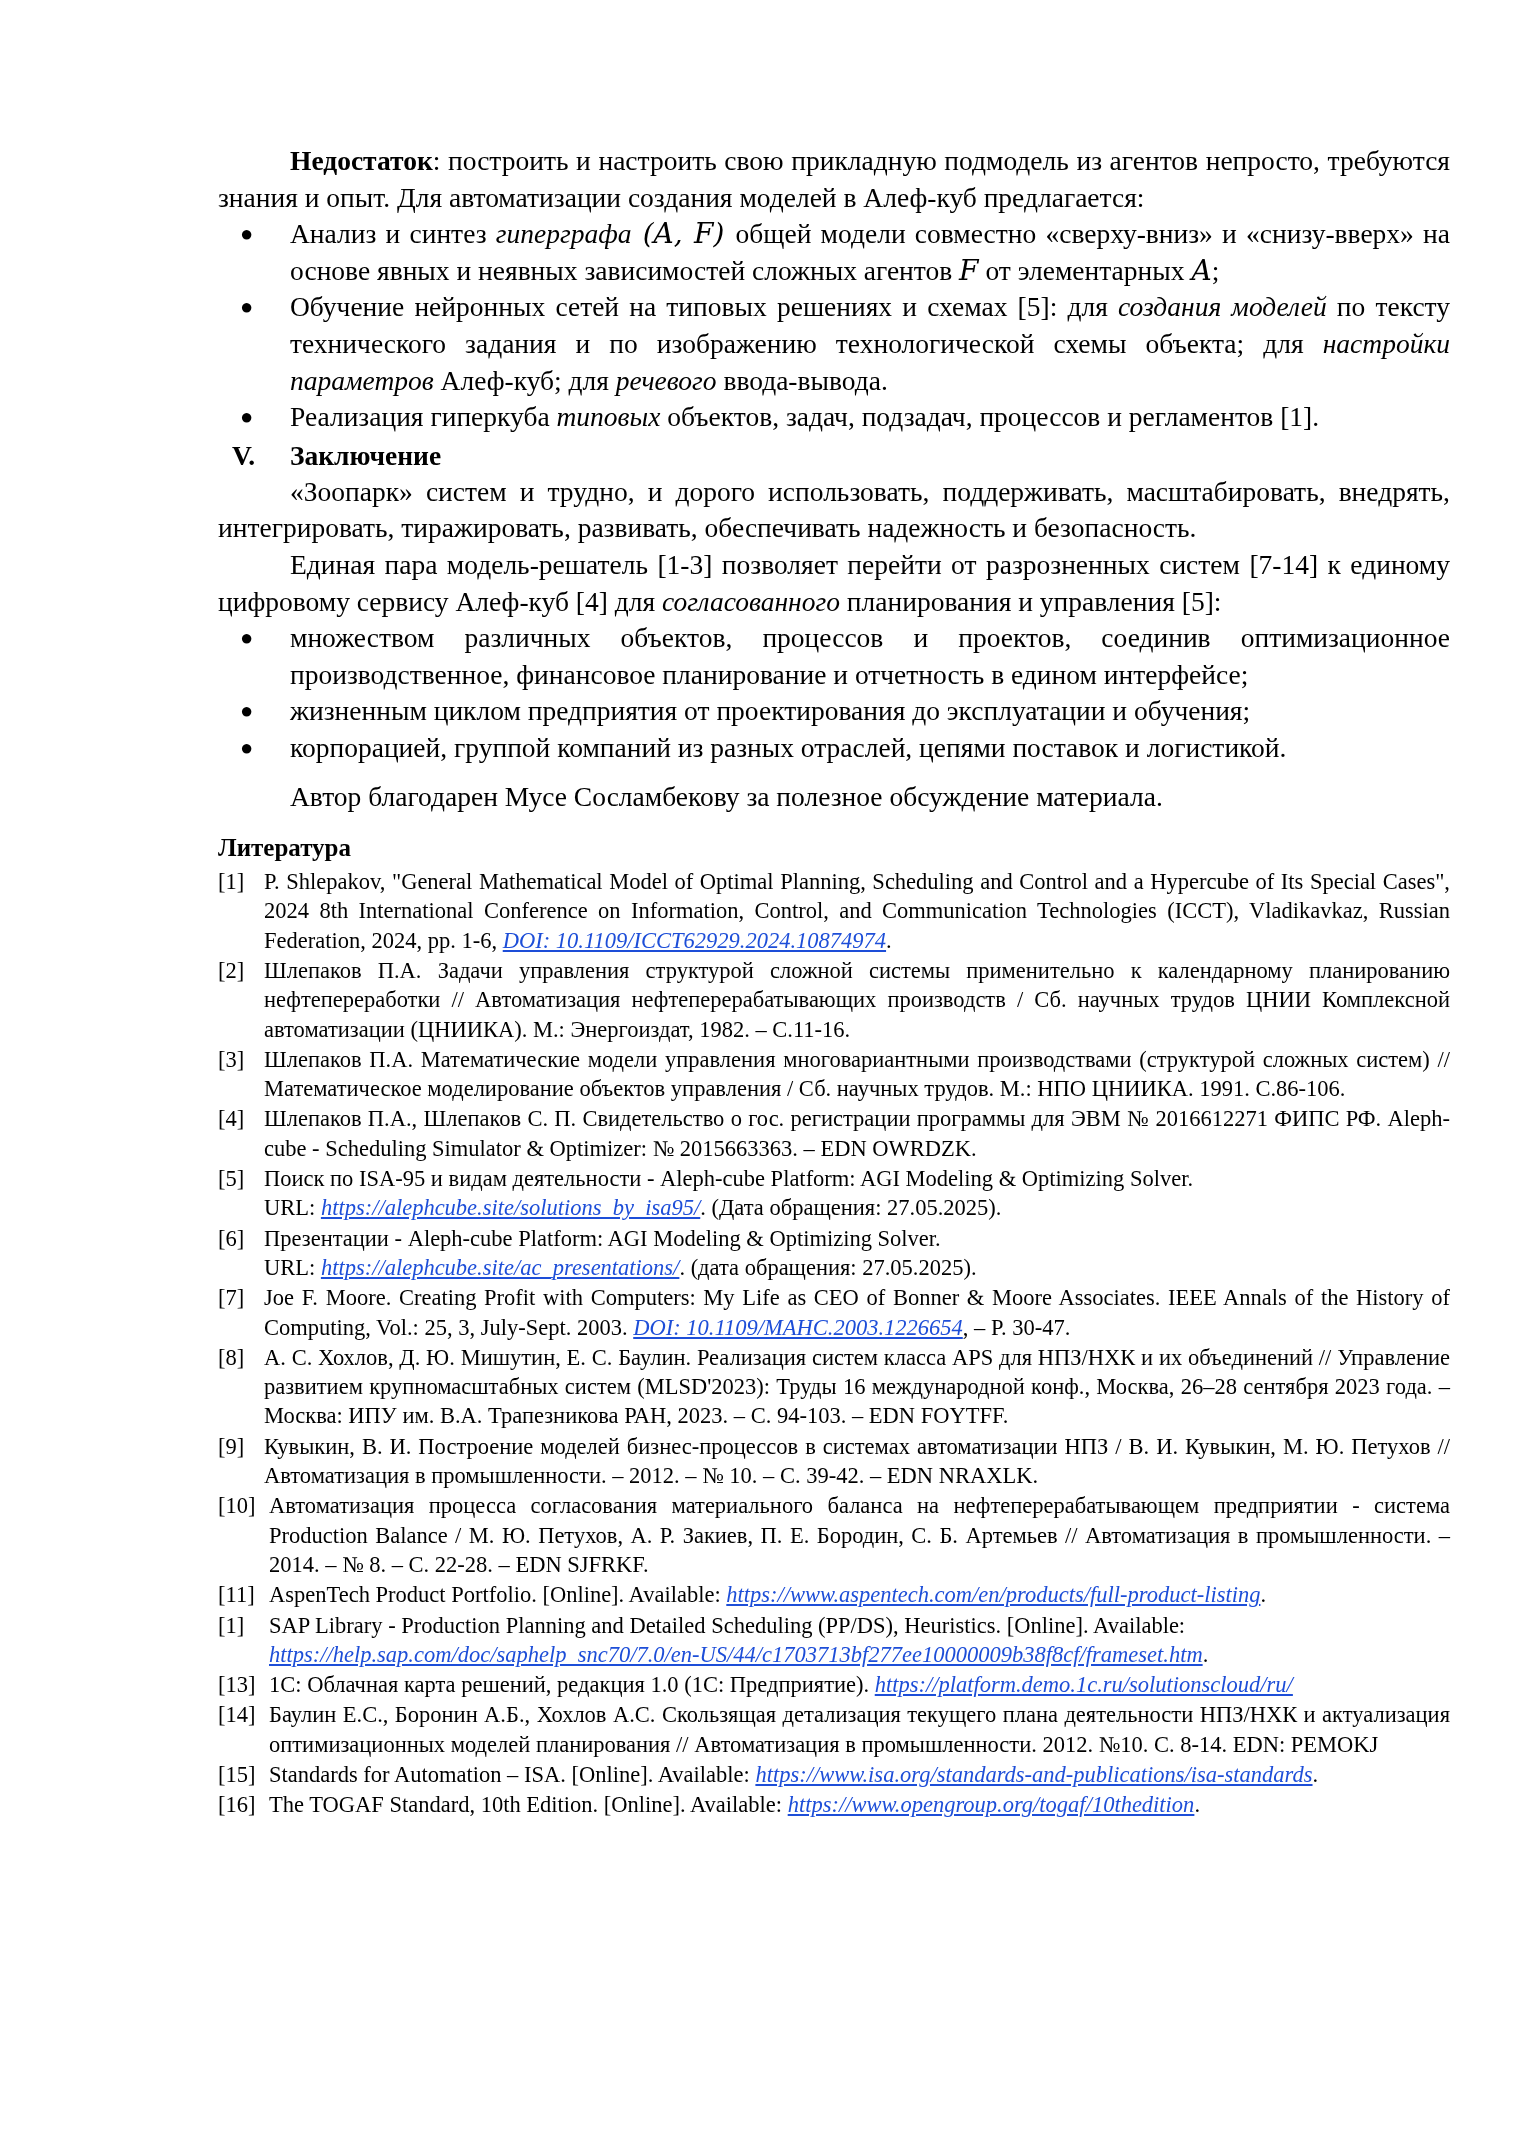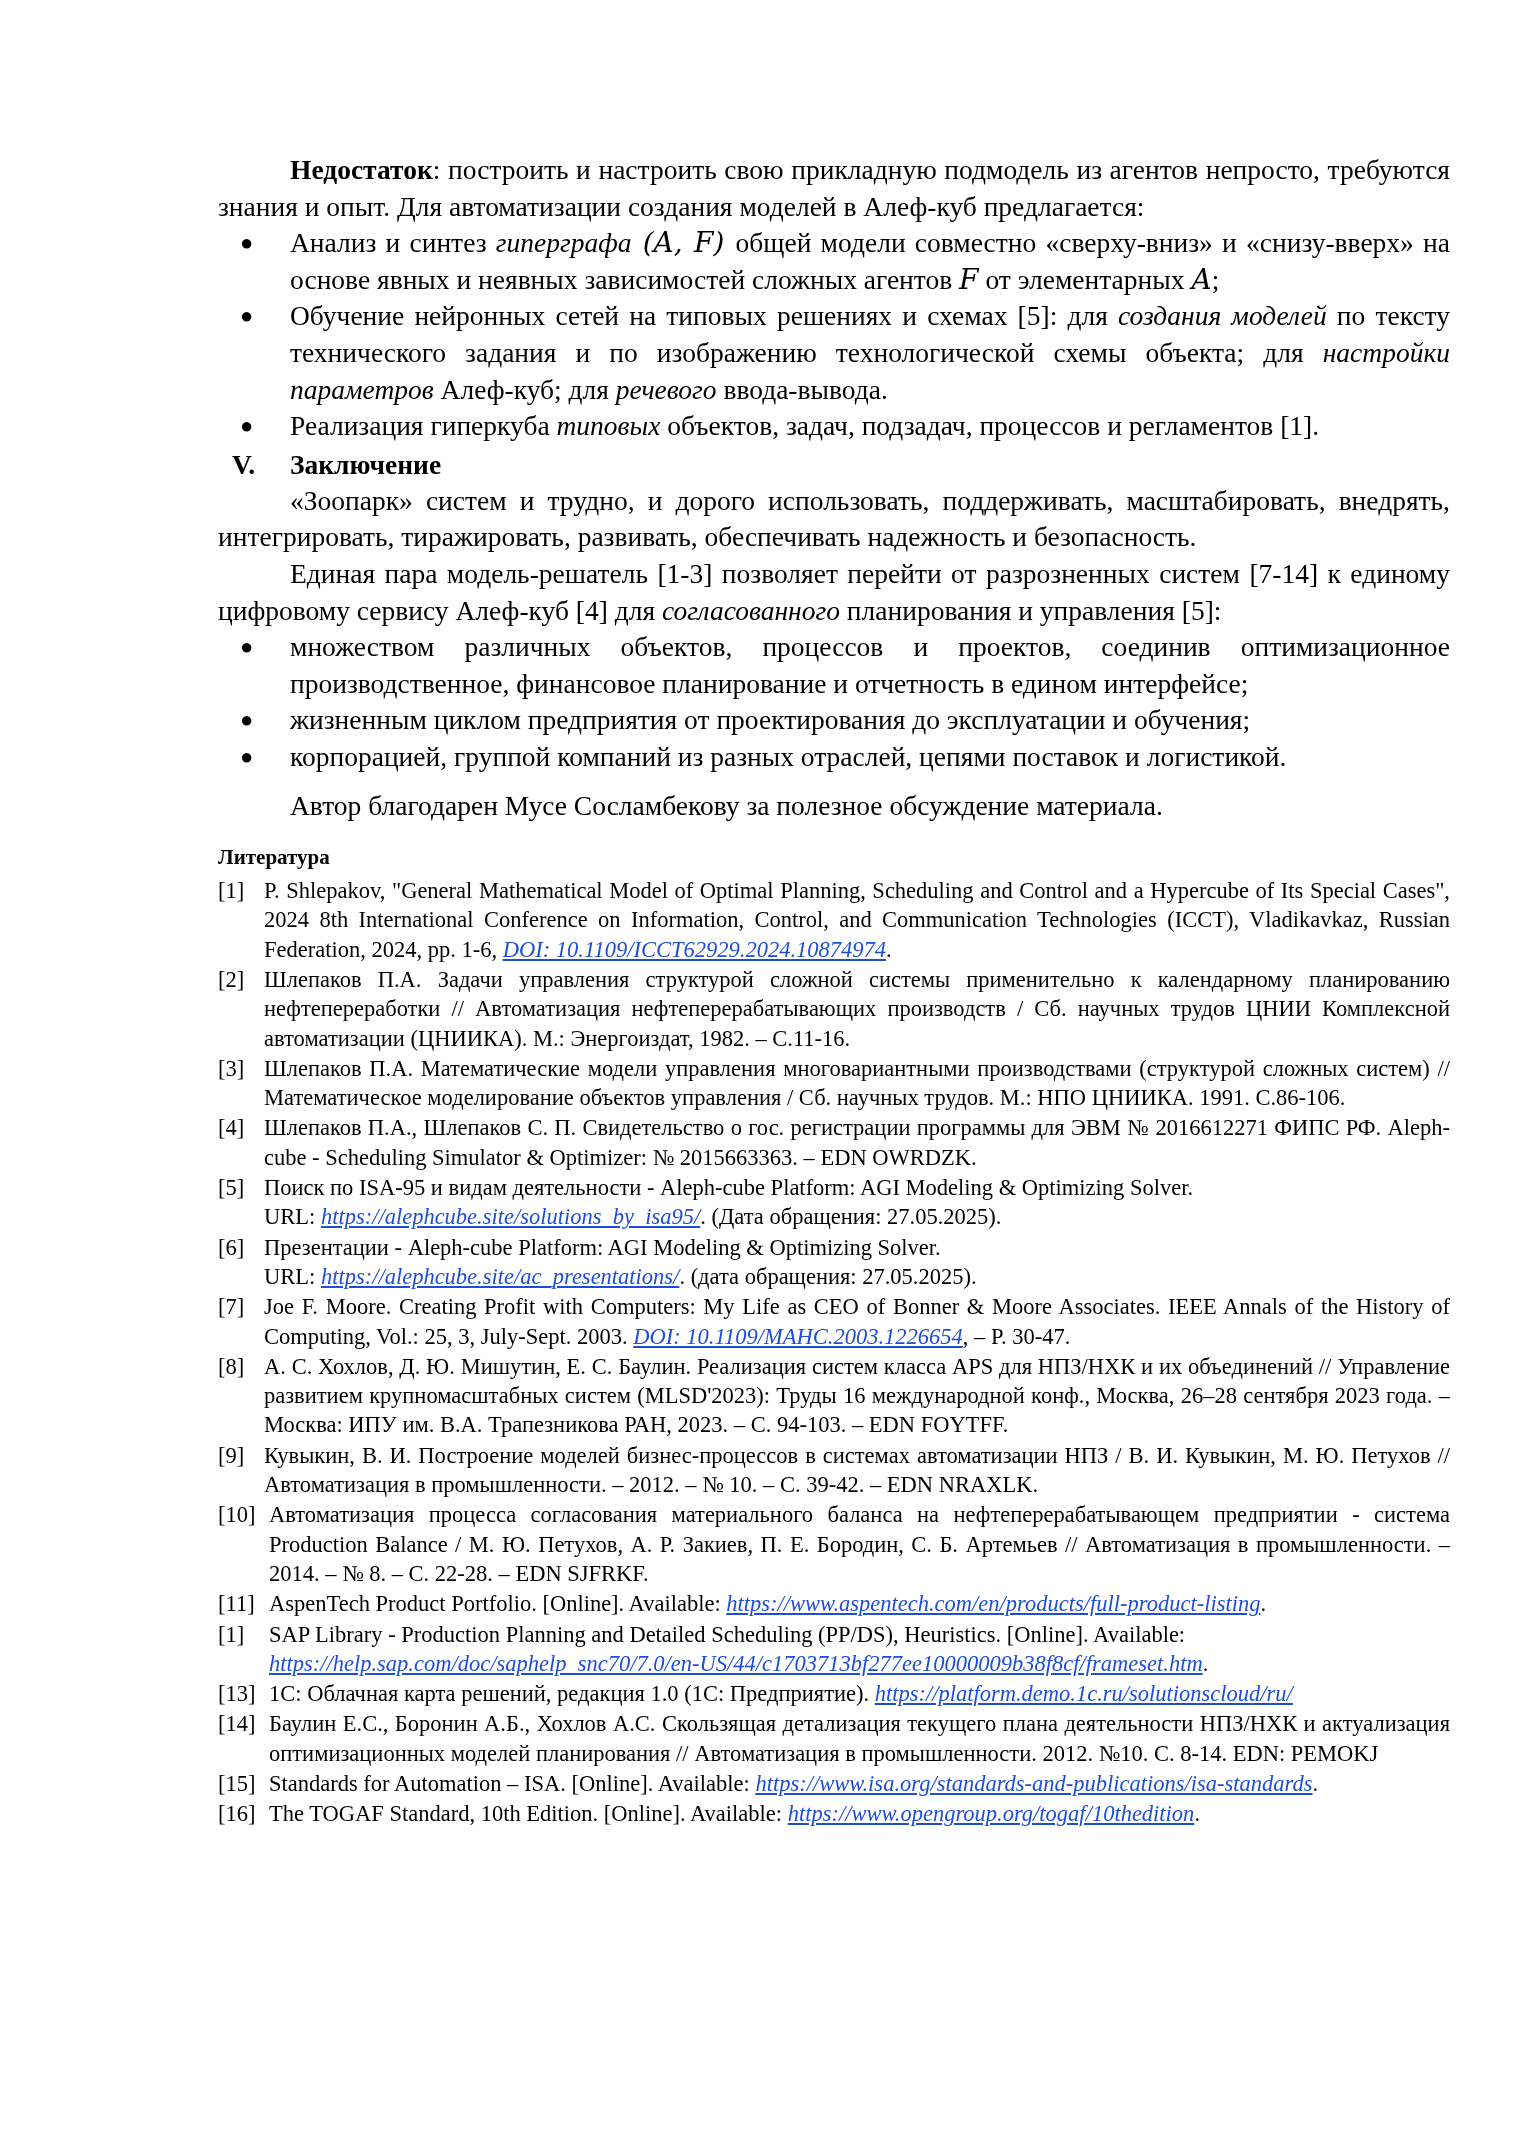--- a/index.html
+++ b/index.html
@@ -1,27 +1,27 @@
 <!DOCTYPE html>
 <html><head>
 <meta charset="utf-8">
 <style>
   html, body { margin: 0; padding: 0; background: #ffffff; }
   body { width: 1516px; height: 2144px; position: relative; overflow: hidden;
          font-family: "Liberation Serif", "DejaVu Serif", serif; color: #000; }
-  .page { position: absolute; left: 218px; top: 152px; width: 1232px; }
+  .page { position: absolute; left: 218px; top: 143px; width: 1232px; }
   .body-text { font-size: 27.5px; line-height: 36.6px; text-align: justify; }
   .para { text-indent: 72px; margin: 0; }
   .bullets { list-style: none; margin: 0; padding: 0; }
   .bullets li { position: relative; padding-left: 72px; margin: 0; text-align: justify; }
   .bullets li .dot { position: absolute; left: 22px; top: 0; font-size: 22px; }
   .heading-sec { font-weight: bold; font-size: 27.5px; margin: 2px 0 0 0; line-height: 36px; }
   .heading-sec .num { display: inline-block; width: 58px; padding-left: 14px; }
   .ack { text-indent: 72px; margin: 12px 0 0 0; }
-  .lit-title { font-weight: bold; font-size: 21px; margin: 16px 0 0 0; line-height: 34px; }
+  .lit-title { font-weight: bold; font-size: 25px; margin: 16px 0 0 0; line-height: 34px; }
   .refs { list-style: none; margin: 2px 0 0 0; padding: 0; font-size: 22.5px; line-height: 29.3px; }
   .refs li { position: relative; padding-left: 46px; text-align: justify; margin: 0 0 1px 0; }
   .refs li .rnum { position: absolute; left: 0; top: 0; }
   .refs li.wide { padding-left: 51px; }
   .link { color: #1d4ed8; text-decoration: underline; font-style: italic; }
   .math { font-style: italic; font-family: "DejaVu Serif", serif; font-size: 28px; }
   .nowrap-line { text-align: left; }
   .b { font-weight: bold; }
   em { }
 </style>

